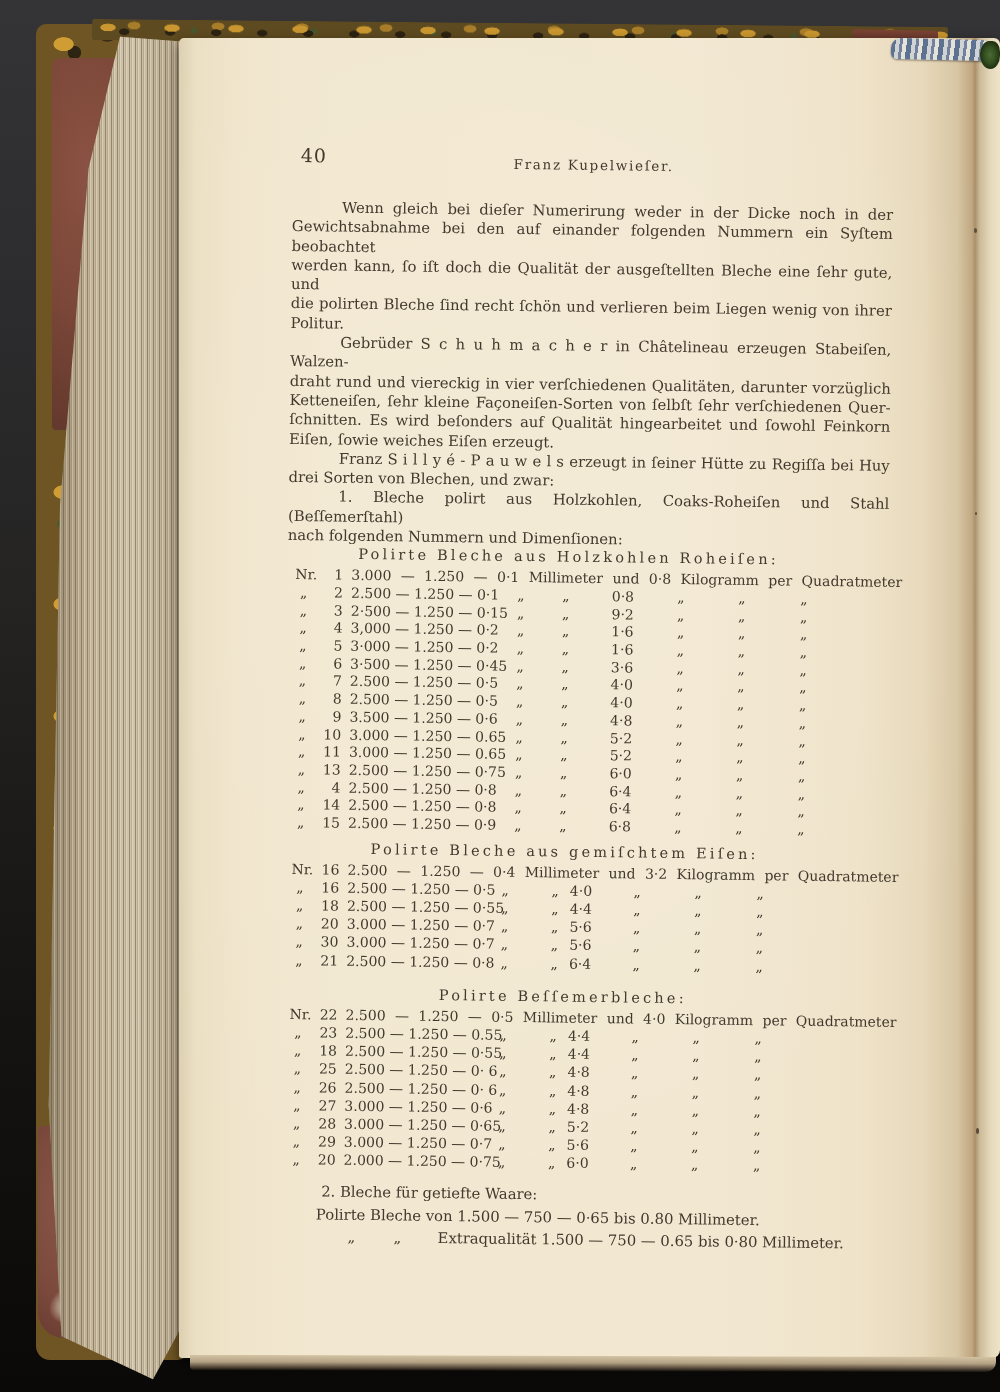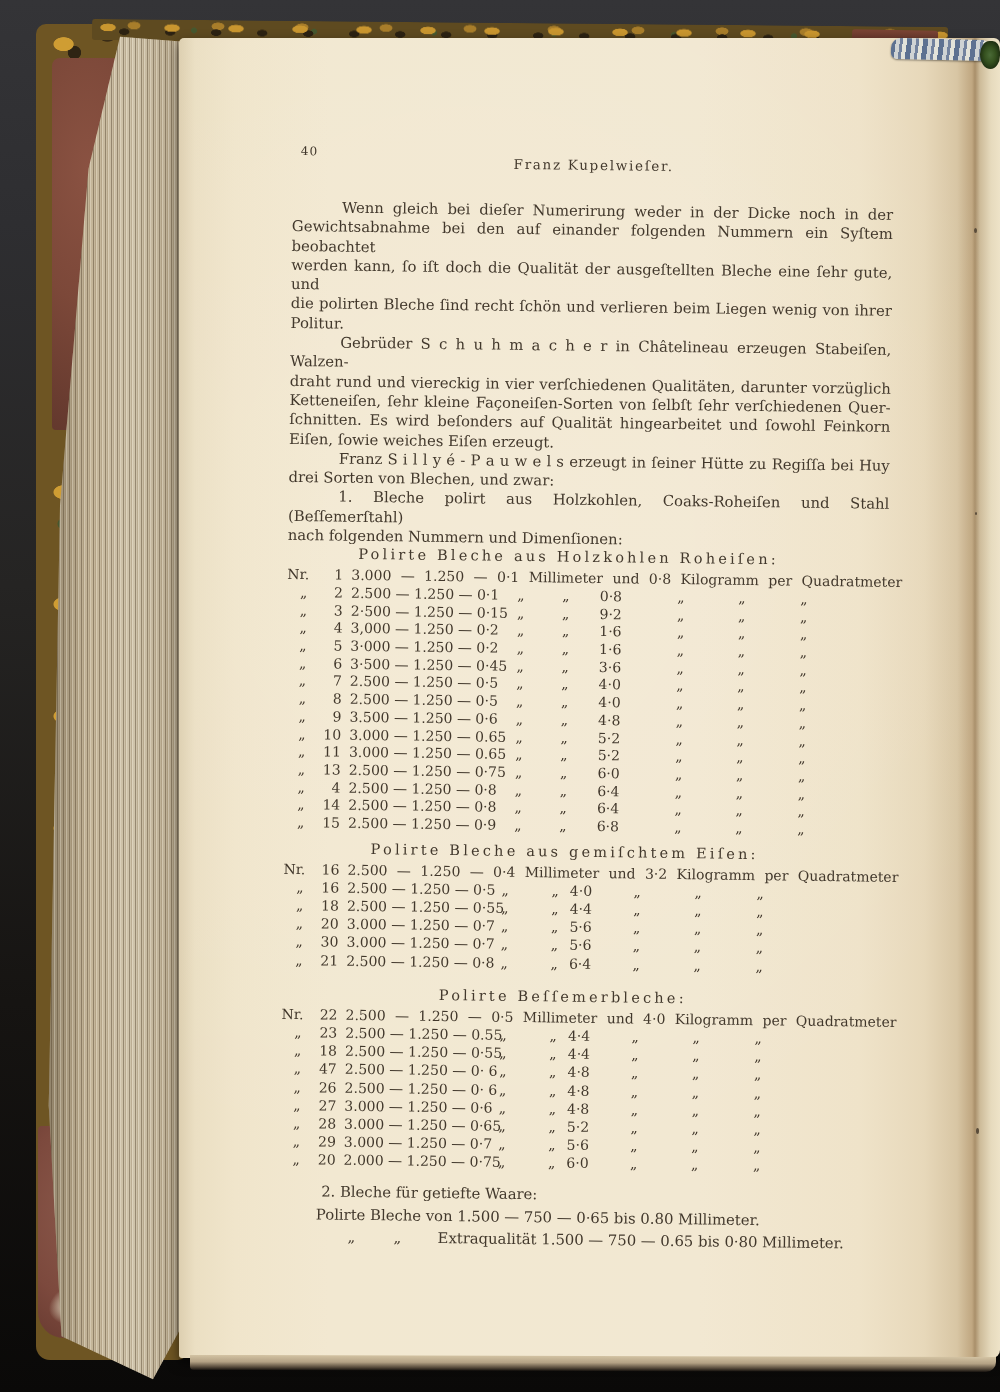--- a/index.html
+++ b/index.html
@@ -77,42 +77,42 @@
     background:radial-gradient(closest-side,#4a6a36 0%,#35511f 55%,#1f3012 100%);
   }
   .speck{position:absolute;background:#5a4c3a;border-radius:50%;}
   
   .text-block{
     position:absolute;left:293px;top:140px;width:622px;height:1060px;
     transform:rotate(0.75deg);transform-origin:0 0;
     color:#42382c;z-index:10;
   }
   .pg-head{position:relative;height:26px;margin-top:6px;}
-  .pagenum{position:absolute;left:8px;top:-2px;font-size:12px;letter-spacing:1px;}
+  .pagenum{position:absolute;left:8px;top:-2px;font-size:19px;letter-spacing:1px;}
   .rtitle{position:absolute;left:0;right:20px;top:7px;text-align:center;font-size:13.5px;letter-spacing:1.7px;}
   .pbody{margin-top:25px;width:601px;}
   .pline{font-size:14.8px;line-height:19.3px;text-align:justify;text-align-last:justify;}
   .pline.first{text-indent:50px;}
   .pline.plast{text-align-last:left;}
   .tsec{position:relative;}
   .tsec.t1{margin-top:1px;}
   .tsec.t2{margin-top:8px;}
   .tsec.t3{margin-top:15px;}
   .ttitle{width:562px;text-align:center;font-size:14.5px;letter-spacing:3.2px;height:21px;white-space:nowrap;}
   .trow{position:relative;height:17.7px;font-size:14px;white-space:nowrap;}
   .tb .trow{height:18.2px;}
   .trow span{position:absolute;top:0;display:block;}
-  .c-nrlab{left:0;}
+  .c-nrlab{left:8px;}
   .trow .c-nrlab.dt{left:13px;}
   .c-num{left:28px;width:28px;text-align:right;}
   .c-dims{left:64px;}
   .c-rest{left:64px;width:551px;text-align:justify;text-align-last:justify;}
   .ta .c-mm {left:204px;width:60px;text-align:center;}
   .ta .c-und{left:259px;width:40px;text-align:center;}
-  .ta .c-kg {left:288px;width:47px;text-align:right;}
+  .ta .c-kg {left:300px;width:47px;text-align:right;}
   .ta .c-k  {left:366px;width:56px;text-align:center;}
   .ta .c-per{left:427px;width:56px;text-align:center;}
   .ta .c-qm {left:489px;width:56px;text-align:center;}
   .tb .c-mm {left:192px;width:60px;text-align:center;}
   .tb .c-und{left:252px;width:40px;text-align:center;}
   .tb .c-kg {left:285px;width:24px;text-align:right;}
   .tb .c-k  {left:326px;width:56px;text-align:center;}
   .tb .c-per{left:387px;width:56px;text-align:center;}
   .tb .c-qm {left:449px;width:56px;text-align:center;}
   .tfoot{margin-top:13px;font-size:14.8px;}
@@ -412,21 +412,21 @@
             <span class="c-dims">2.500 — 1.250 — 0·55</span>
             <span class="c-mm dt">„</span>
             <span class="c-und dt">„</span>
             <span class="c-kg">4·4</span>
             <span class="c-k dt">„</span>
             <span class="c-per dt">„</span>
             <span class="c-qm dt">„</span>
           </div>
           <div class="trow">
             <span class="c-nrlab dt">„</span>
-            <span class="c-num">47</span>
+            <span class="c-num">25</span>
             <span class="c-dims">2.500 — 1.250 — 0· 6</span>
             <span class="c-mm dt">„</span>
             <span class="c-und dt">„</span>
             <span class="c-kg">4·8</span>
             <span class="c-k dt">„</span>
             <span class="c-per dt">„</span>
             <span class="c-qm dt">„</span>
           </div>
           <div class="trow">
             <span class="c-nrlab dt">„</span>

